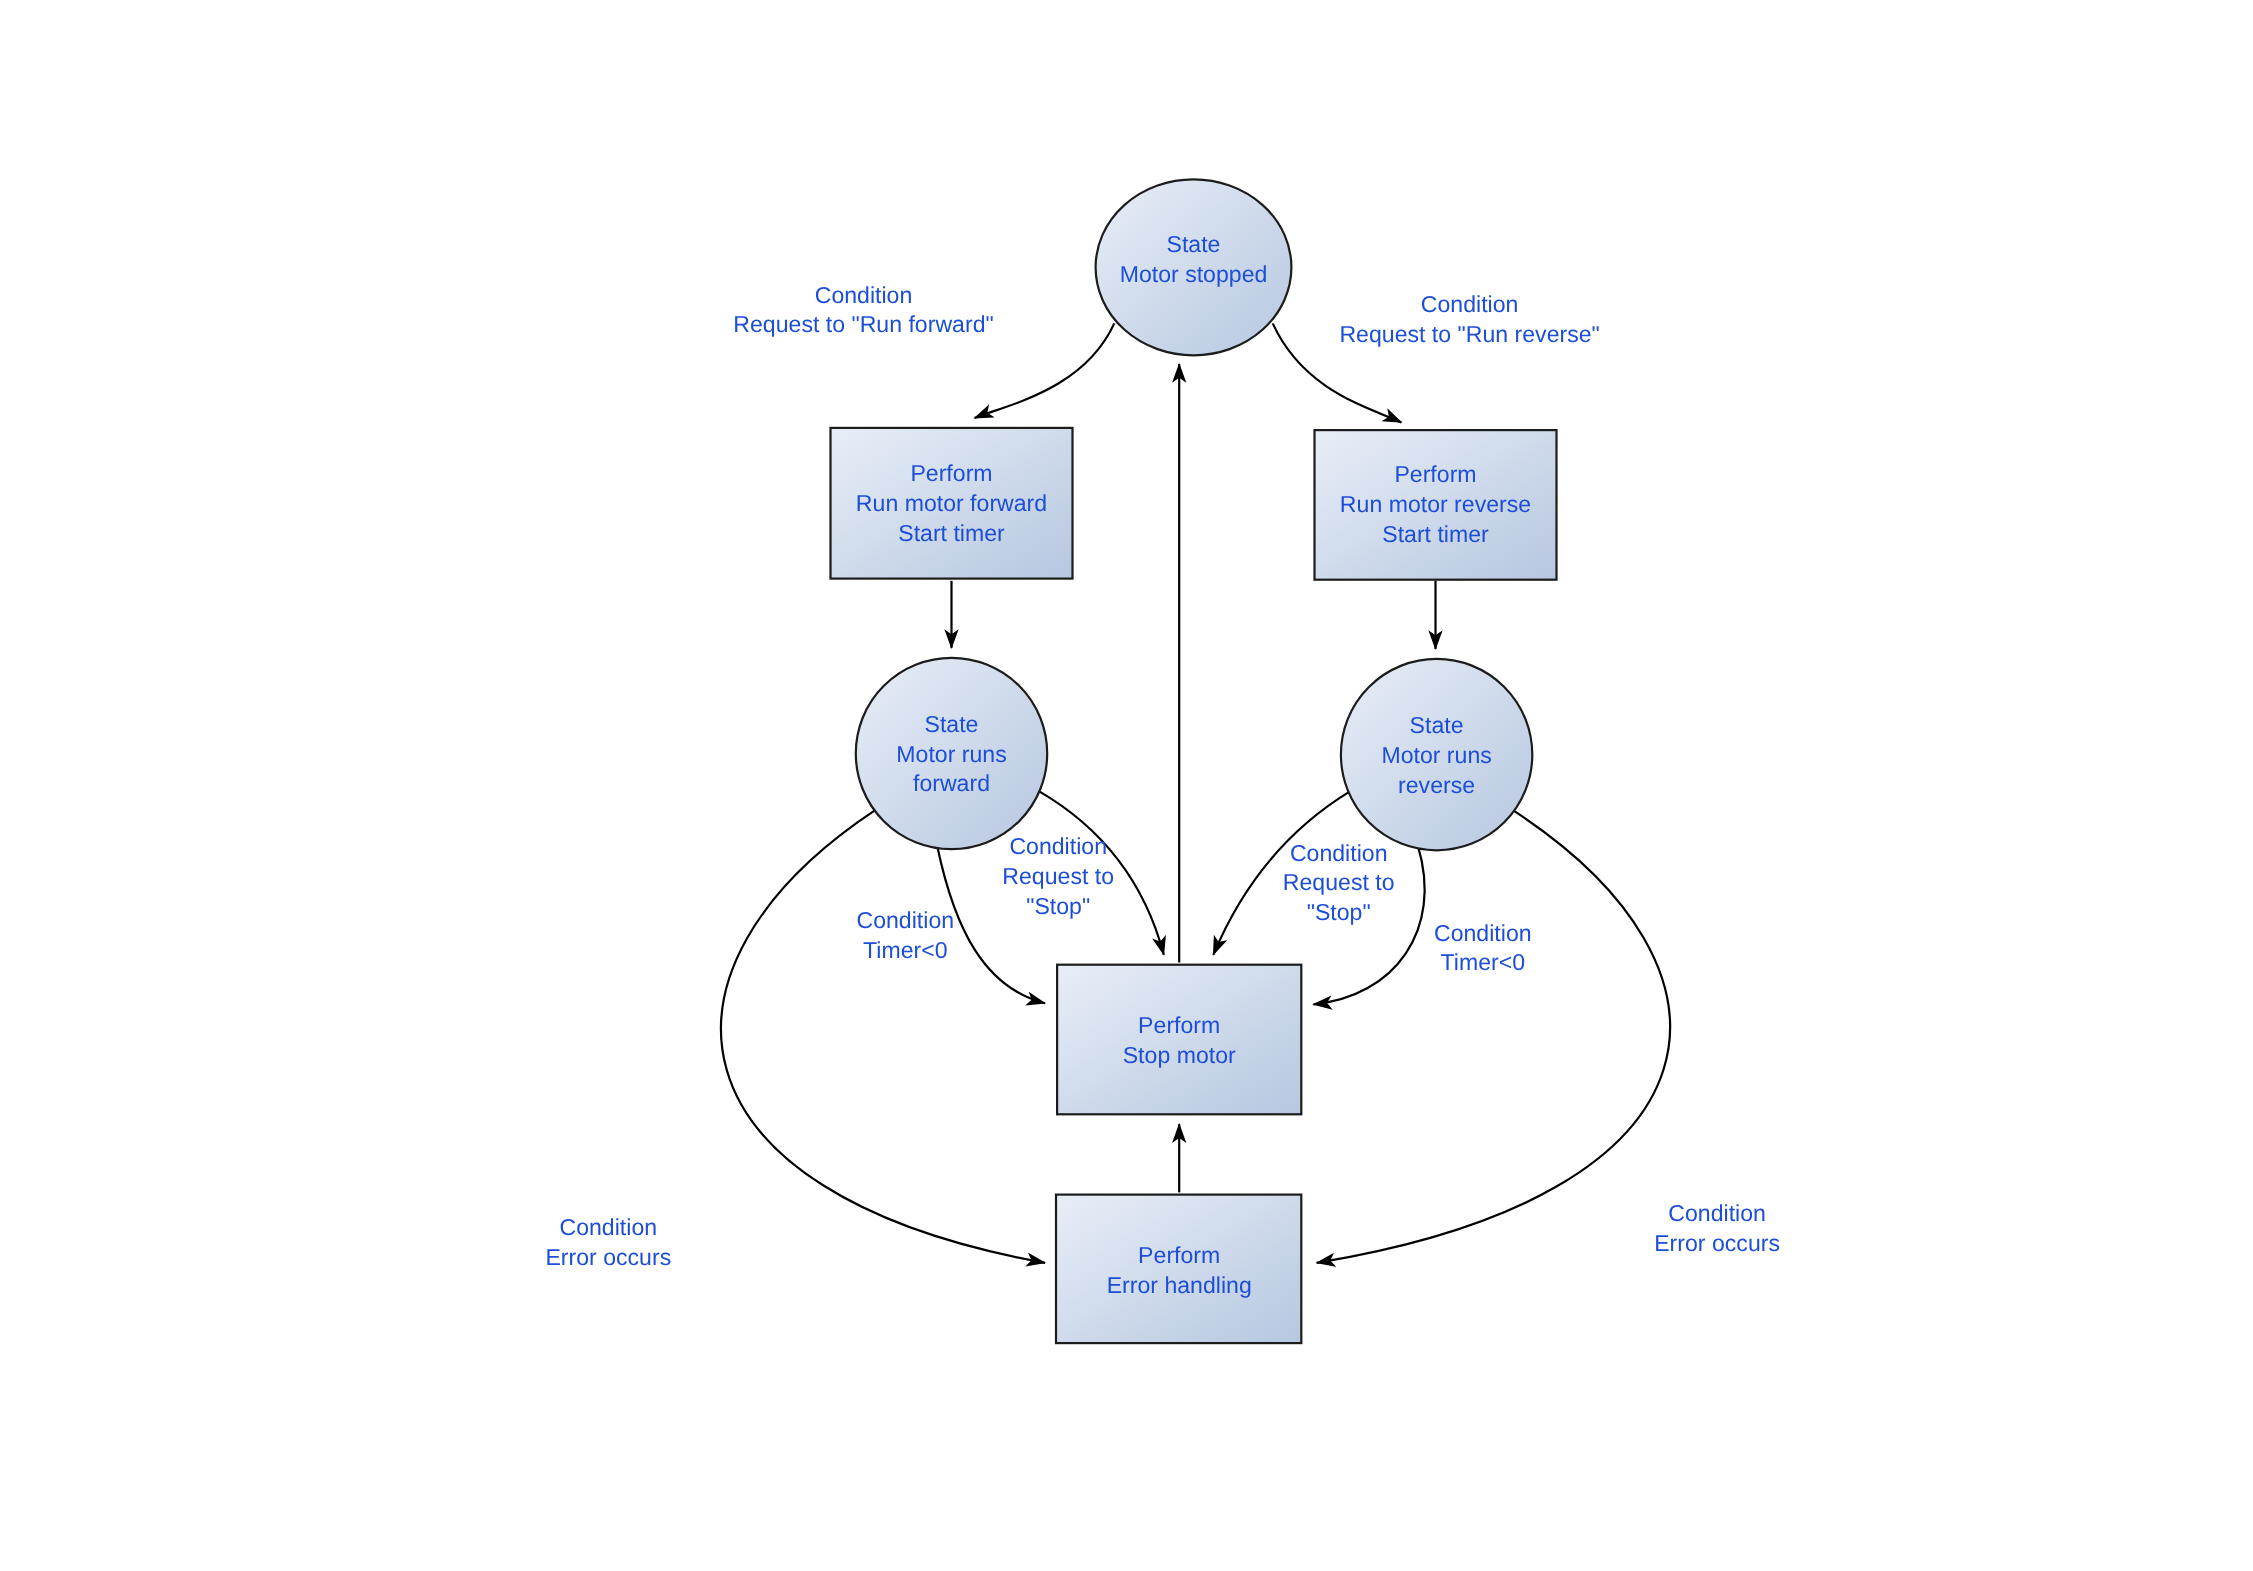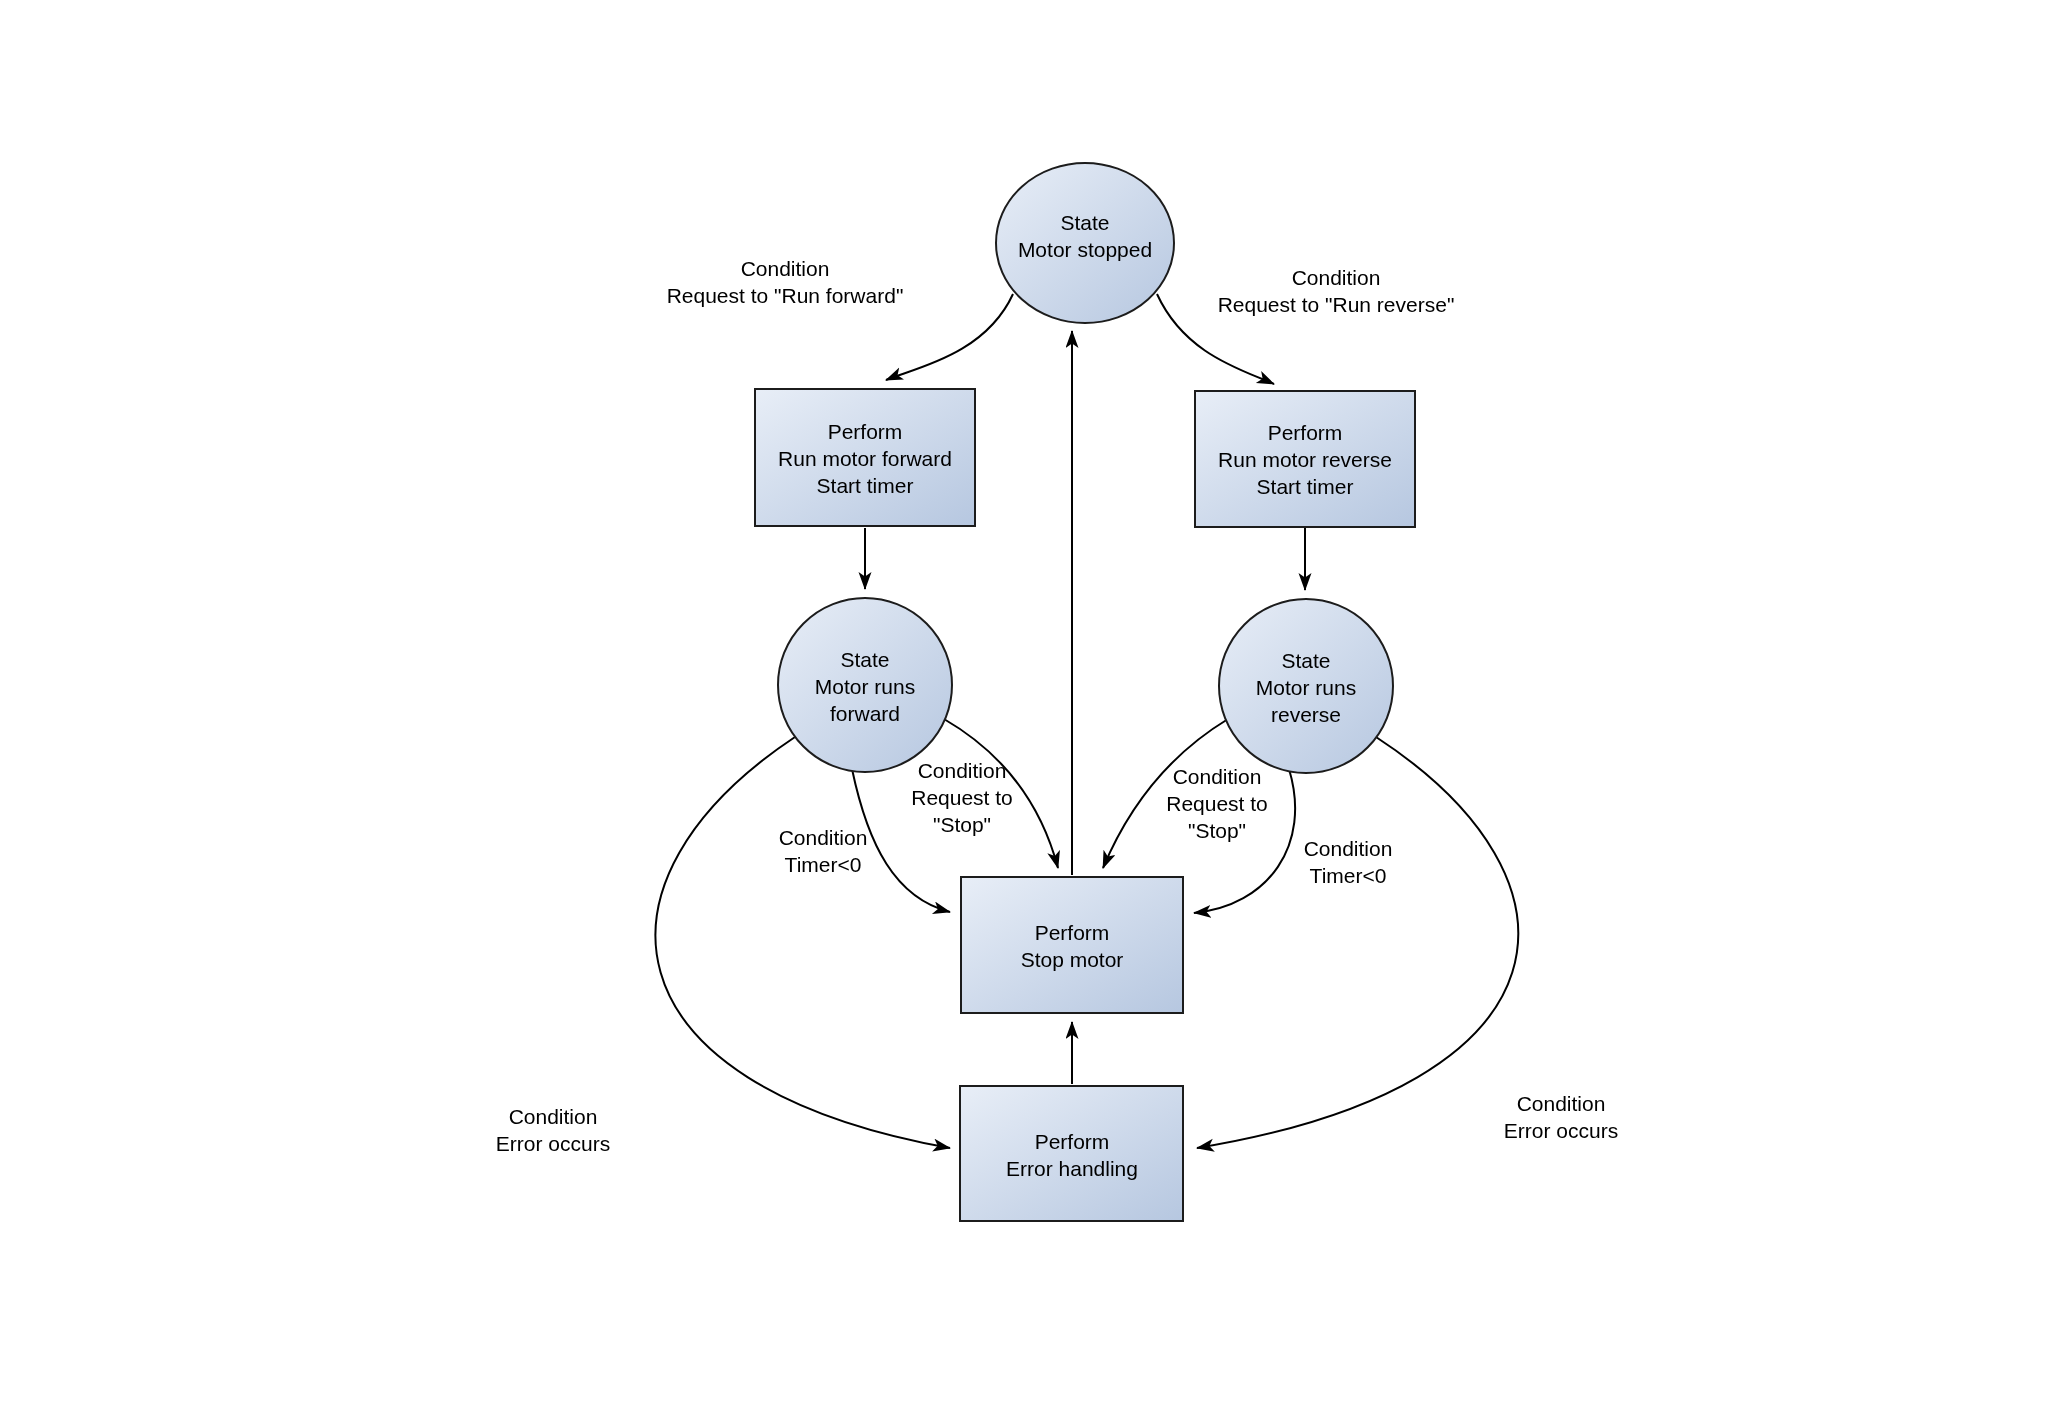--- a/index.html
+++ b/index.html
@@ -18,21 +18,21 @@
   .canvas svg {
     position: absolute;
     left: 0;
     top: 0;
   }
   .node-label, .edge-label {
     position: absolute;
     transform: translate(-50%, -50%);
     text-align: center;
     white-space: pre-line;
-    color: #000000;
+    color: #1d4ed8;
     font-size: 21px;
     line-height: 27px;
   }
 </style>
 </head>
 <body>
 
 <div class="canvas">
 
   <svg width="2048" height="1428" viewBox="0 0 2048 1428">

